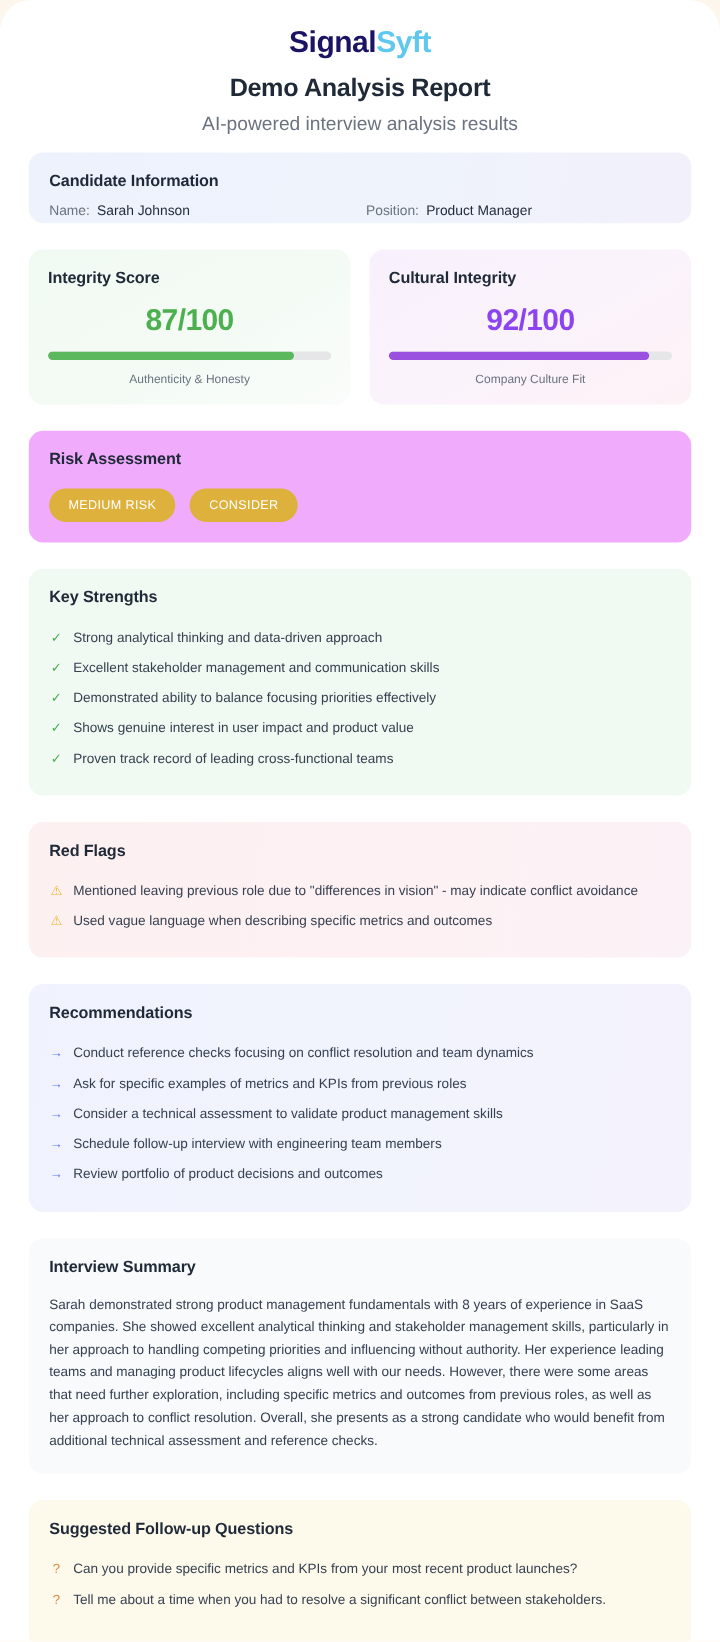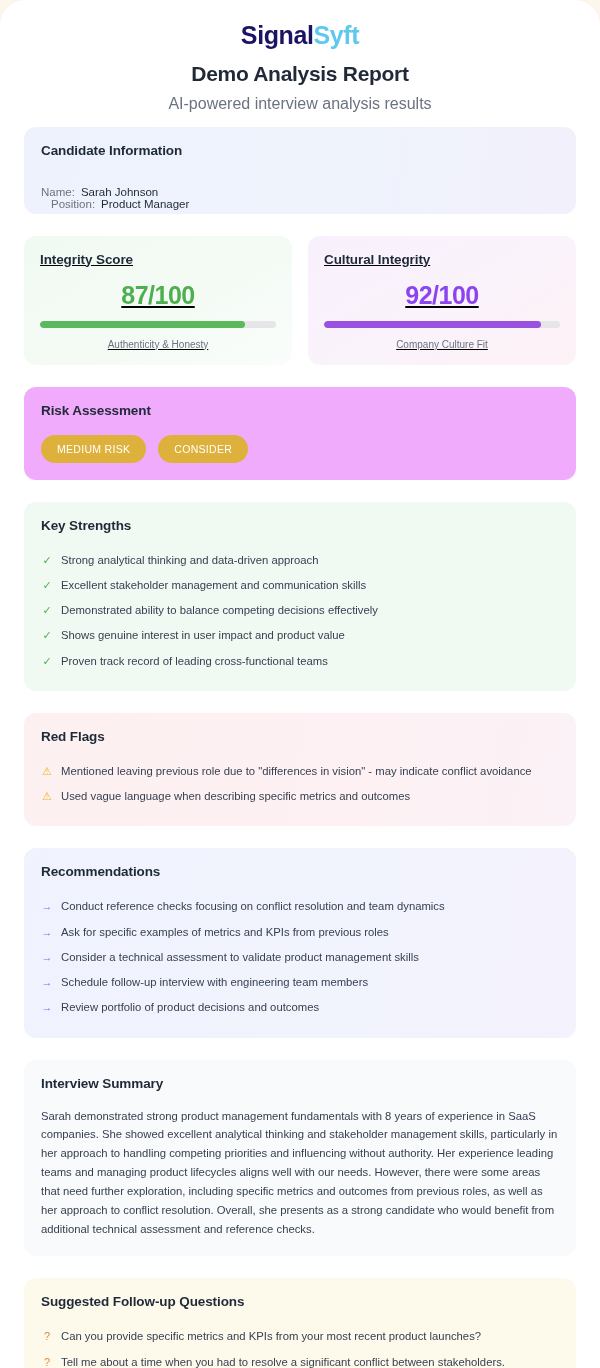--- a/index.html
+++ b/index.html
@@ -63,40 +63,38 @@
     color: #1f2937;
     letter-spacing: -0.1px;
   }
 
   .card-candidate {
     background: linear-gradient(100deg, #eef2fd 0%, #eef3fc 55%, #f2f0fb 100%);
     padding-bottom: 4px;
   }
   .cand-row {
     display: flex;
-    margin-top: 28px;
+    margin-top: 12px;
     font-size: 11.5px;
-    flex-direction: column;
   }
   .cand-col { flex: 1; display: flex; gap: 6px; }
   .cand-col.second { padding-left: 10px; }
   .cand-label { color: #6b7280; }
   .cand-value { color: #1f2937; }
 
   
   .score-row {
     display: flex;
     gap: 16px;
     margin: 0 24px 22px 24px;
   }
   .score-card {
     flex: 1;
     border-radius: 12px;
     padding: 16px 16px 15px 16px;
-    text-decoration: underline;
   }
   .score-card.integrity {
     background: linear-gradient(150deg, #f1faf2 0%, #f4fbf5 60%, #fafdfb 100%);
   }
   .score-card.cultural {
     background: linear-gradient(150deg, #f8f1fd 0%, #fbf3fb 55%, #fdf2f6 100%);
   }
   .score-value {
     text-align: center;
     font-size: 25px;
@@ -224,21 +222,21 @@
         <div class="list-item">
           <span class="bullet check">✓</span>
           <span>Strong analytical thinking and data-driven approach</span>
         </div>
         <div class="list-item">
           <span class="bullet check">✓</span>
           <span>Excellent stakeholder management and communication skills</span>
         </div>
         <div class="list-item">
           <span class="bullet check">✓</span>
-          <span>Demonstrated ability to balance competing decisions effectively</span>
+          <span>Demonstrated ability to balance focusing priorities effectively</span>
         </div>
         <div class="list-item">
           <span class="bullet check">✓</span>
           <span>Shows genuine interest in user impact and product value</span>
         </div>
         <div class="list-item">
           <span class="bullet check">✓</span>
           <span>Proven track record of leading cross-functional teams</span>
         </div>
       </div>

